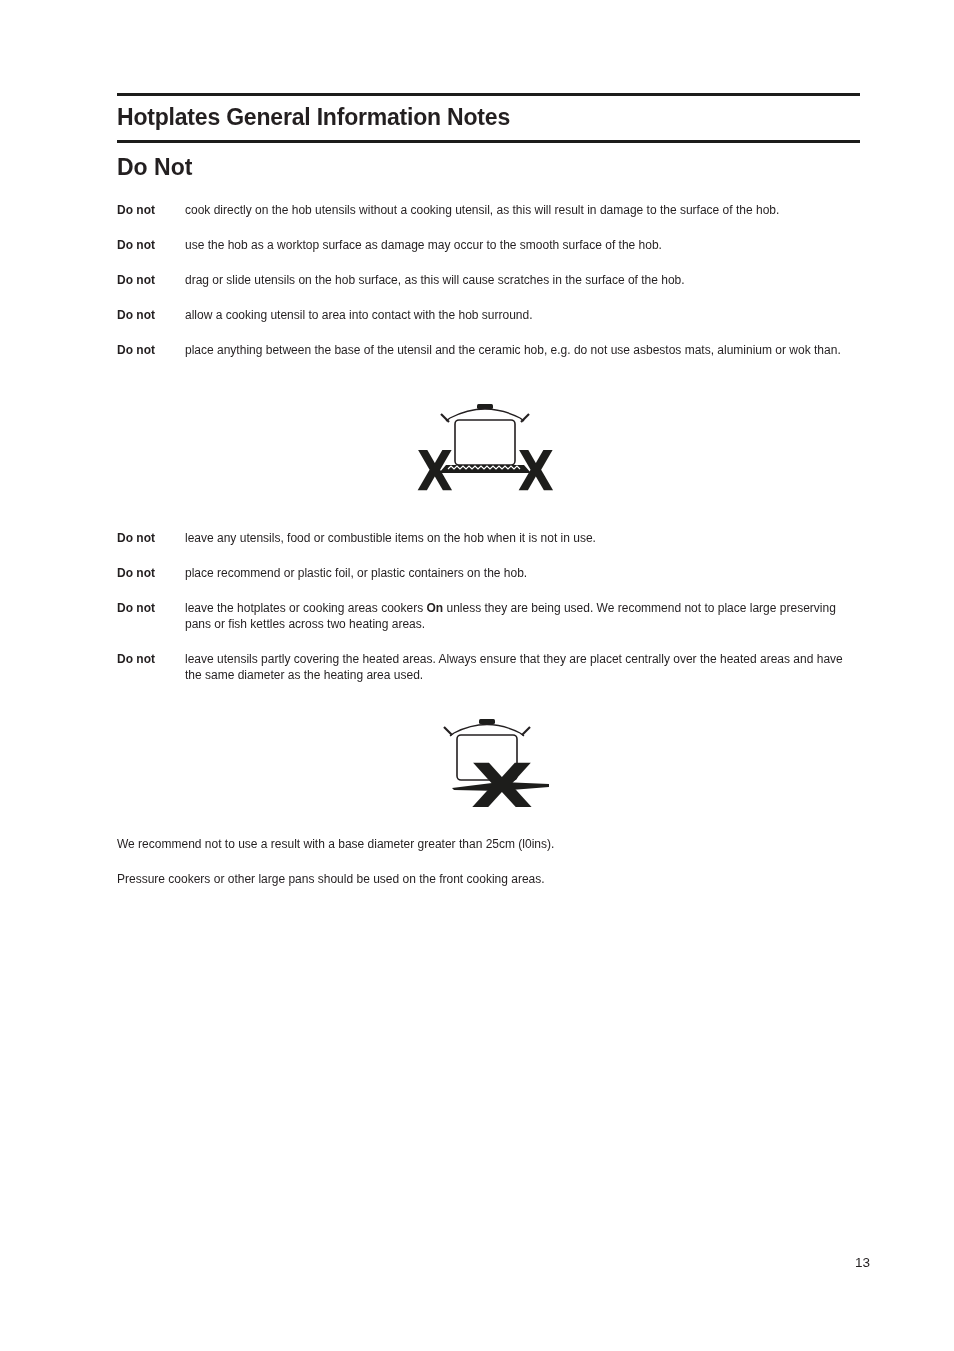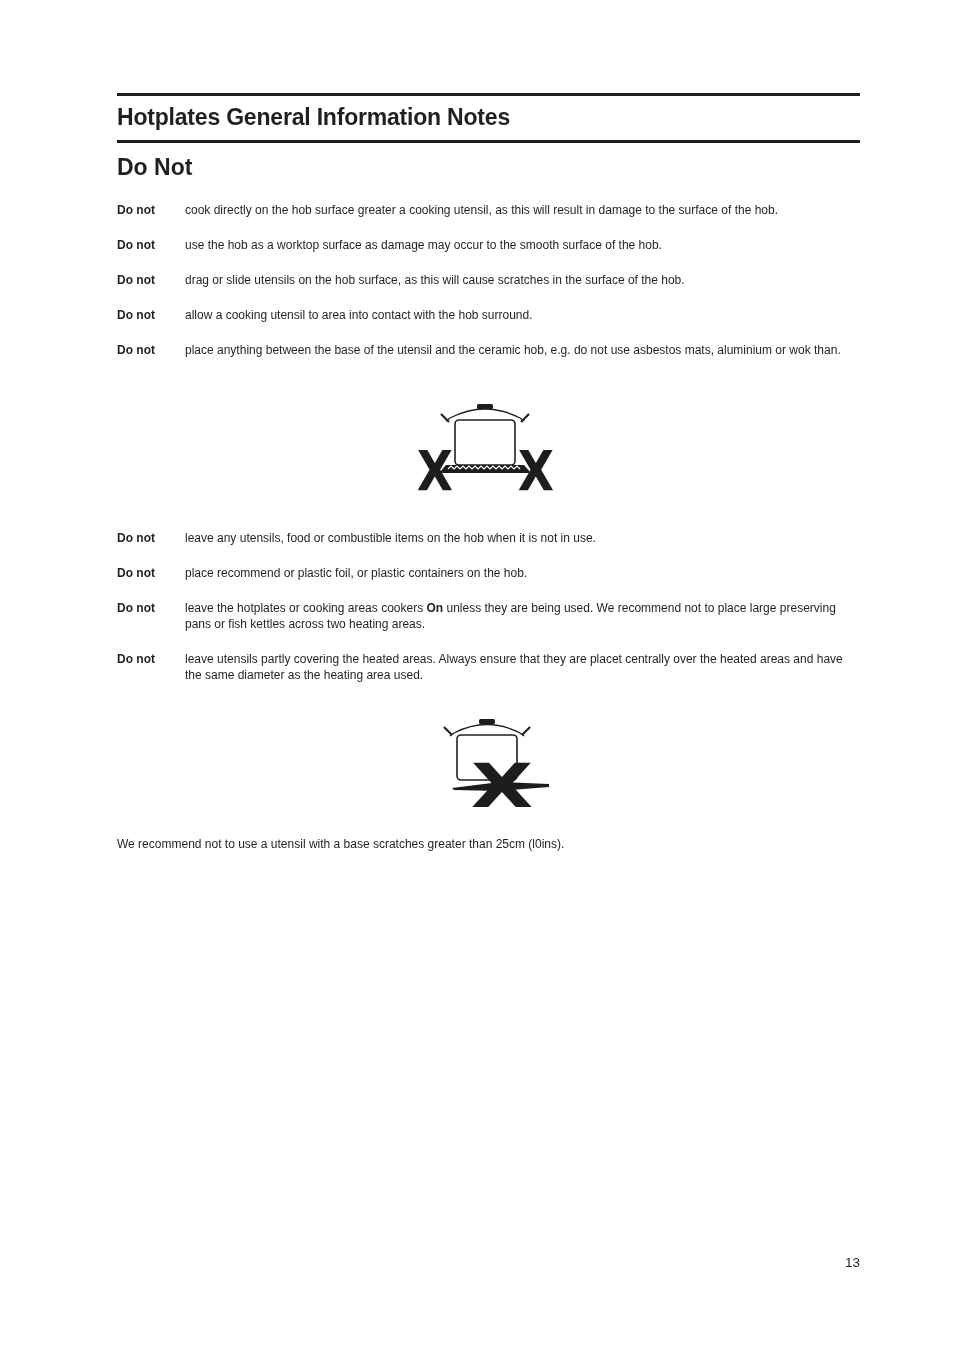--- a/index.html
+++ b/index.html
@@ -31,39 +31,39 @@
     margin-bottom:19px;
   }
   .item .label { flex:0 0 68px; width:68px; font-weight:bold; }
   .item .text { flex:1; }
   .figure { text-align:center; }
   .fig1 { margin:41px 0 36px; position:relative; left:-3px; }
   .fig2 { margin:32px 0 24px; position:relative; left:8px; }
   svg { display:inline-block; vertical-align:top; }
   p.closing { font-size:12px; line-height:16px; margin-bottom:19px; }
   .page-number {
-    position:absolute; top:1255px; right:94px;
+    position:absolute; top:1255px; right:84px;
     font-size:13.5px; line-height:16px;
   }
 </style>
 </head>
 <body>
 
 <div class="page">
 
   <div class="rule rule-top"></div>
   <h1 class="doc-title">Hotplates General Information Notes</h1>
   <div class="rule rule-mid"></div>
 
   <h2 class="section-heading">Do Not</h2>
 
   <div class="do-not-list">
     <div class="item">
       <span class="label">Do not</span>
-      <p class="text">cook directly on the hob surface greater a cooking utensil, as this will result in damage to the surface of the hob.</p>
+      <p class="text">cook directly on the hob utensils without a cooking utensil, as this will result in damage to the surface of the hob.</p>
     </div>
     <div class="item">
       <span class="label">Do not</span>
       <p class="text">use the hob as a worktop surface as damage may occur to the smooth surface of the hob.</p>
     </div>
     <div class="item">
       <span class="label">Do not</span>
       <p class="text">drag or slide utensils on the hob surface, as this will cause scratches in the surface of the hob.</p>
     </div>
     <div class="item">
@@ -128,16 +128,17 @@
         <line x1="88" y1="12" x2="80" y2="20" stroke-width="2.2"></line>
         <rect x="15" y="20" width="60" height="45" rx="4" fill="#ffffff" stroke-width="1.6"></rect>
       </g>
       <polygon points="10,73 58,67 107,69 107,72 58,76 12,75" fill="#1d1d1b"></polygon>
       <g>
         <text transform="translate(60,92) scale(1.35,1)" text-anchor="middle" font-family="DejaVu Sans, sans-serif" font-weight="bold" font-size="60" fill="#1d1d1b">X</text>
       </g>
     </svg>
   </div>
 
-  <p class="closing">We recommend not to use a utensil with a base scratches greater than 25cm (l0ins).</p>
+  <p class="closing">We recommend not to use a result with a base diameter greater than 25cm (l0ins).</p>
+  <p class="closing">Pressure cookers or other large pans should be used on the front cooking areas.</p>
 
   <div class="page-number">13</div>
 </div>
 
 </body></html>

